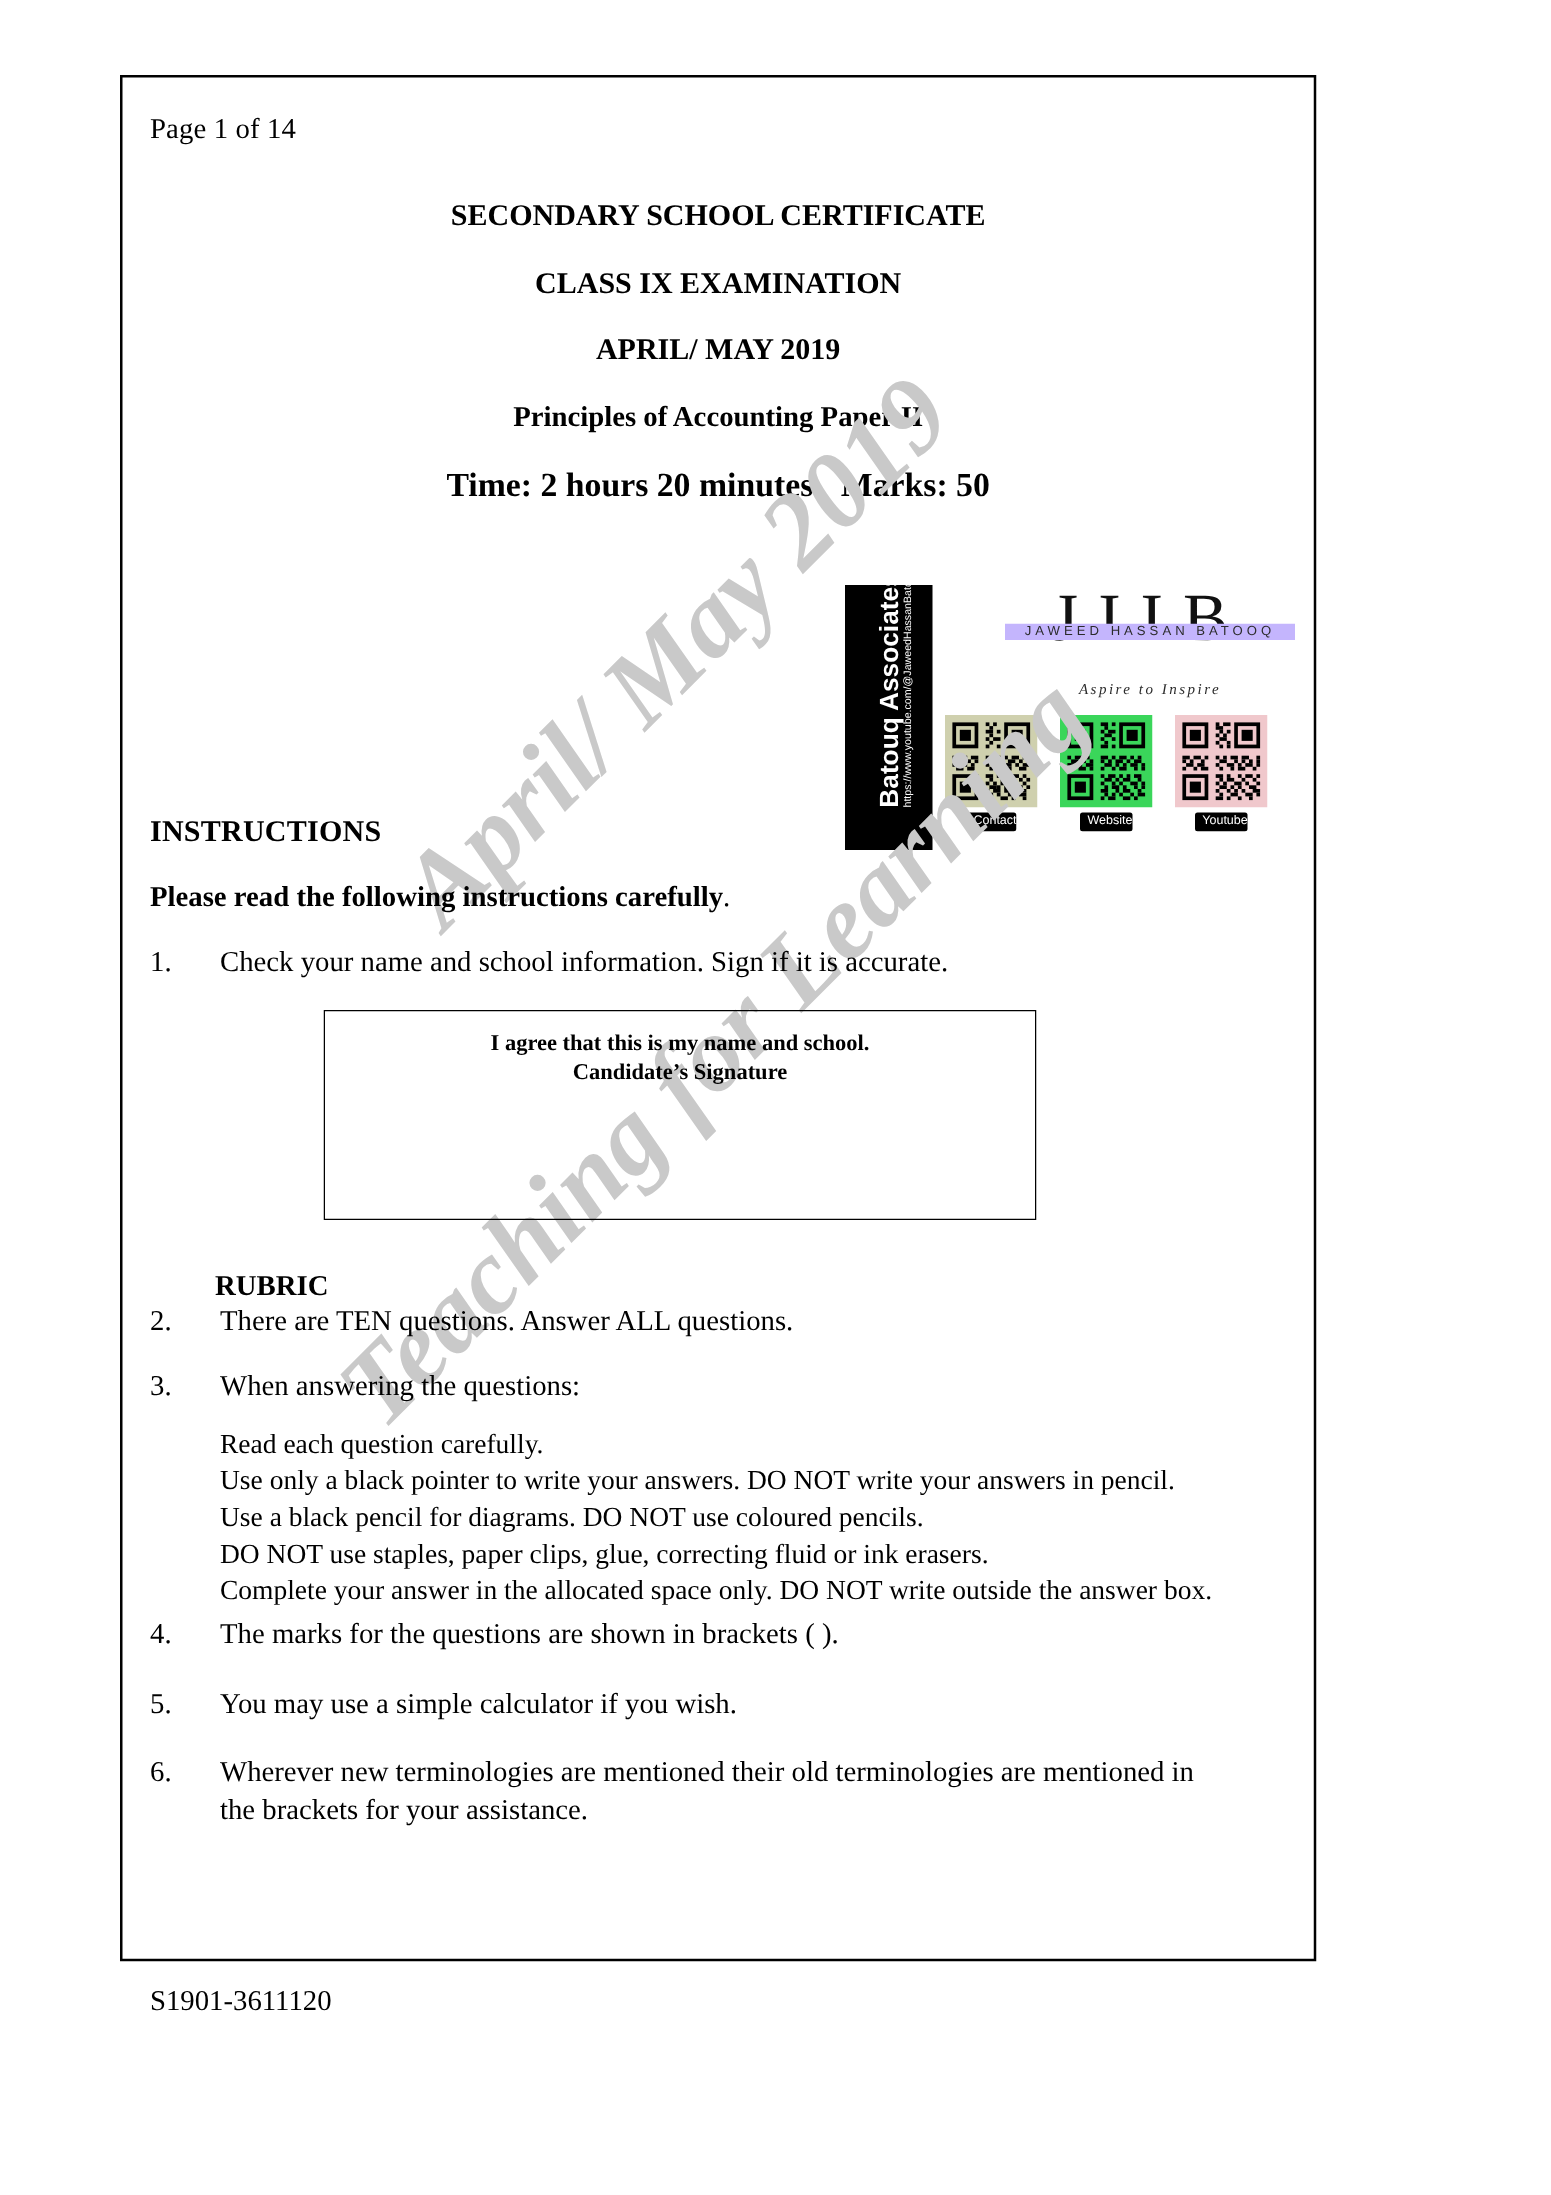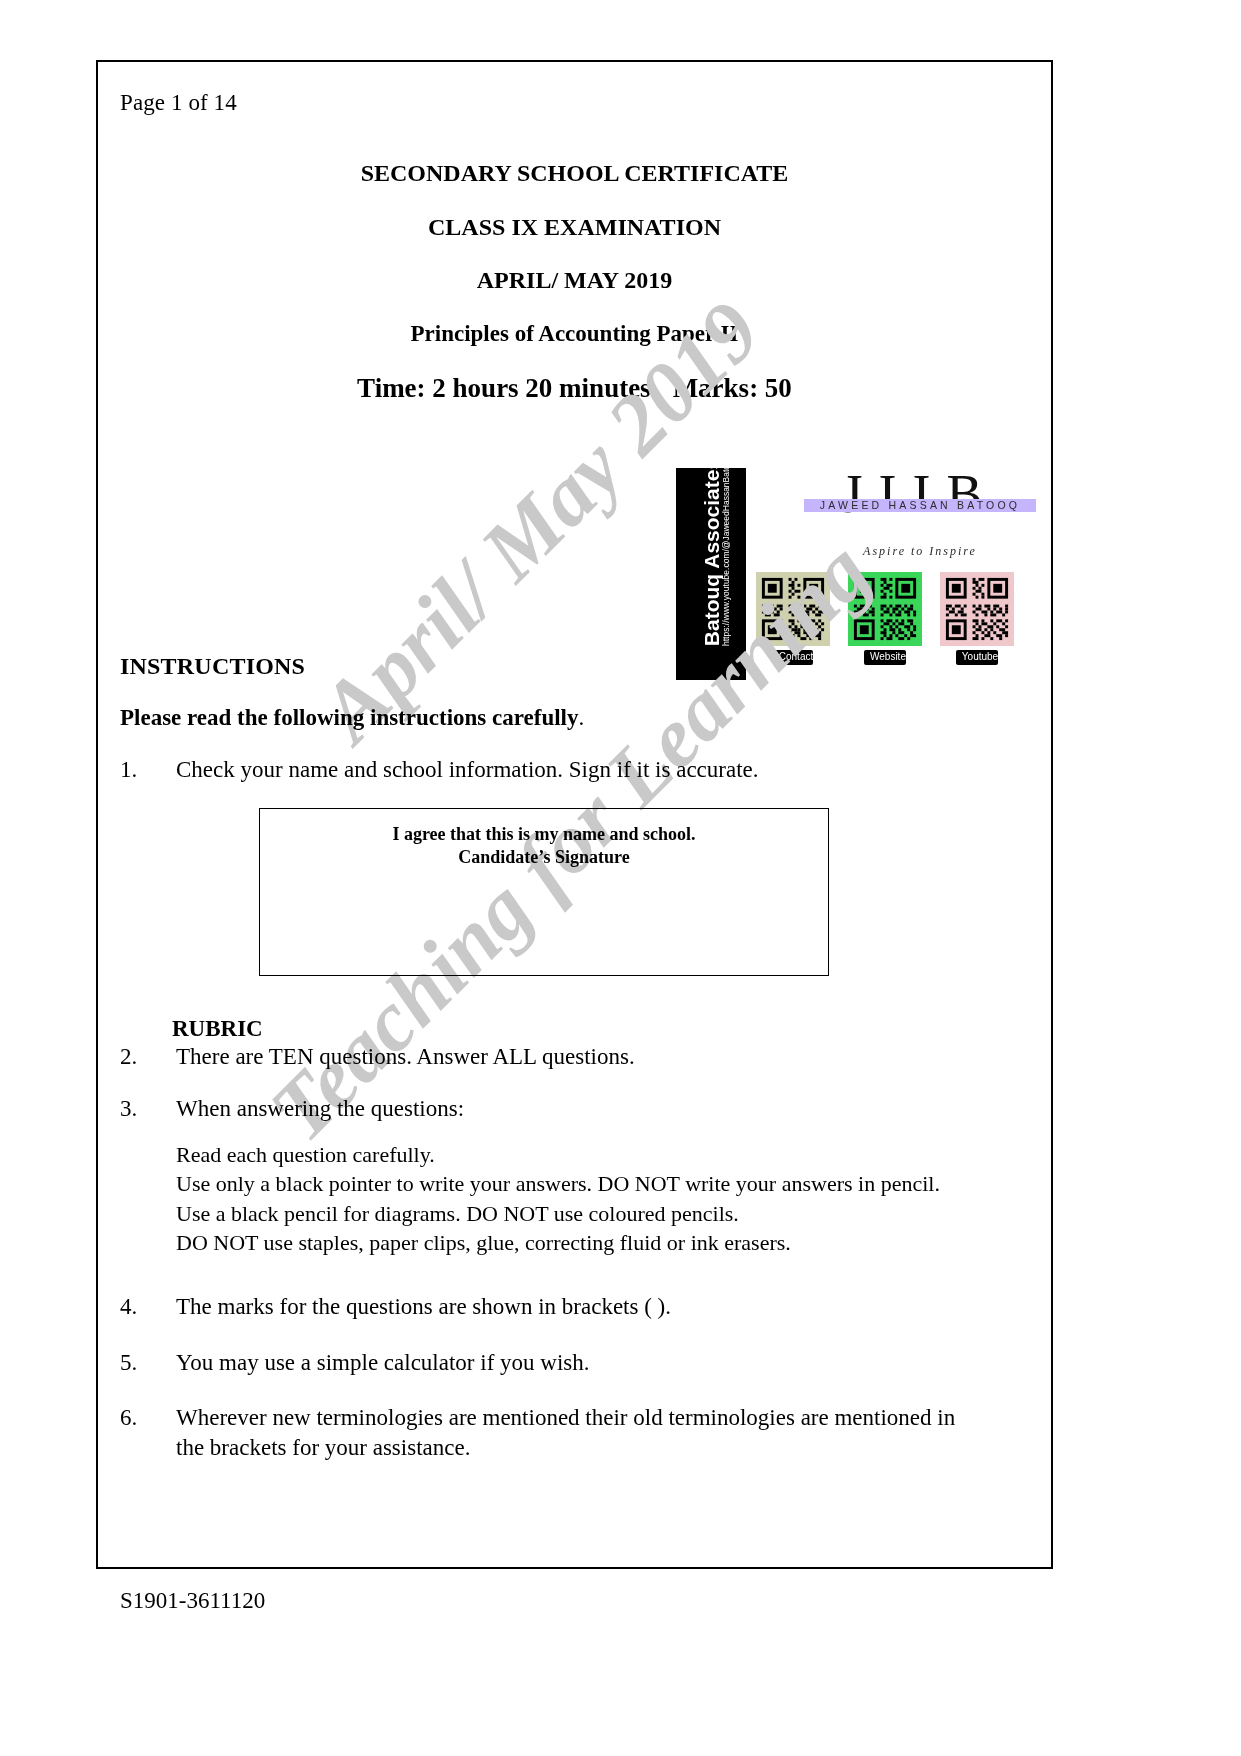--- a/index.html
+++ b/index.html
@@ -591,20 +591,21 @@
     <div class="item" style="left:120px;top:1094px;width:860px;">
       <span class="num">3.</span>
       <span class="txt">When answering the questions:</span>
     </div>
 
     <div class="sub-lines">
       <div>Read each question carefully.</div>
       <div>Use only a black pointer to write your answers. DO NOT write your answers in pencil.</div>
       <div>Use a black pencil for diagrams. DO NOT use coloured pencils.</div>
       <div>DO NOT use staples, paper clips, glue, correcting fluid or ink erasers.</div>
+      <div>Complete your answer in the allocated space only. DO NOT write outside the answer box.</div>
     </div>
 
     <div class="item" style="left:120px;top:1292px;width:860px;">
       <span class="num">4.</span>
       <span class="txt">The marks for the questions are shown in brackets ( ).</span>
     </div>
 
     <div class="item" style="left:120px;top:1348px;width:860px;">
       <span class="num">5.</span>
       <span class="txt">You may use a simple calculator if you wish.</span>

